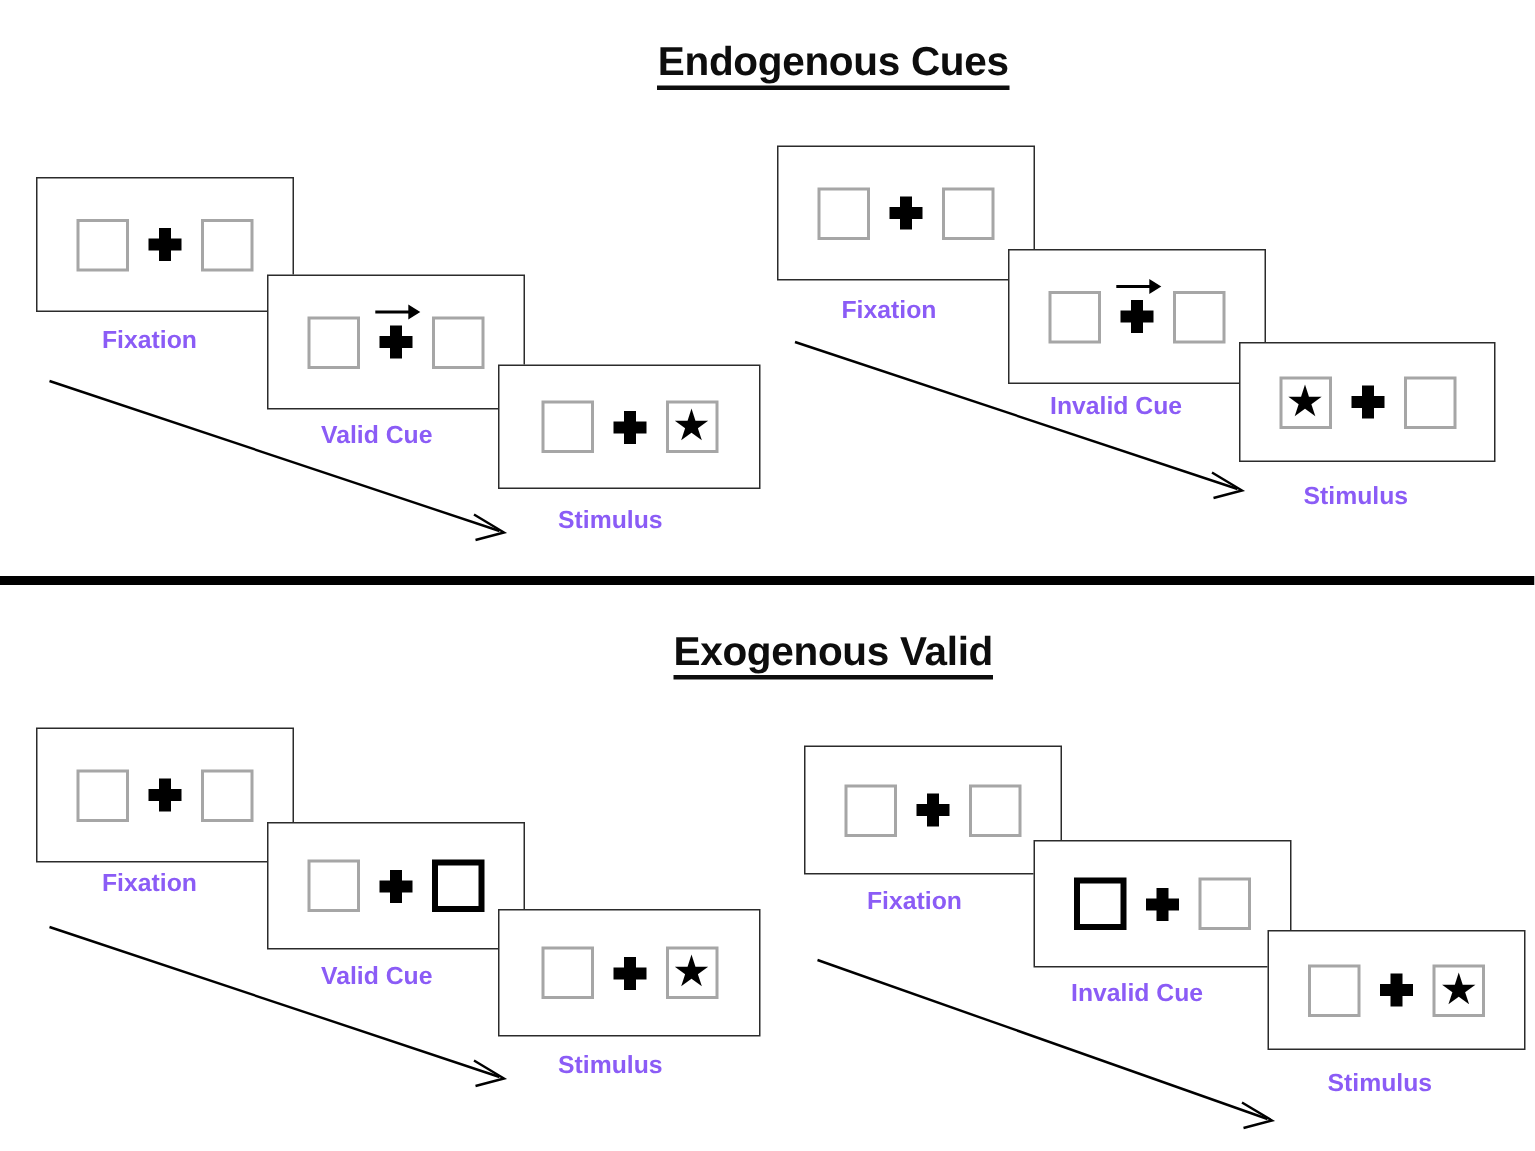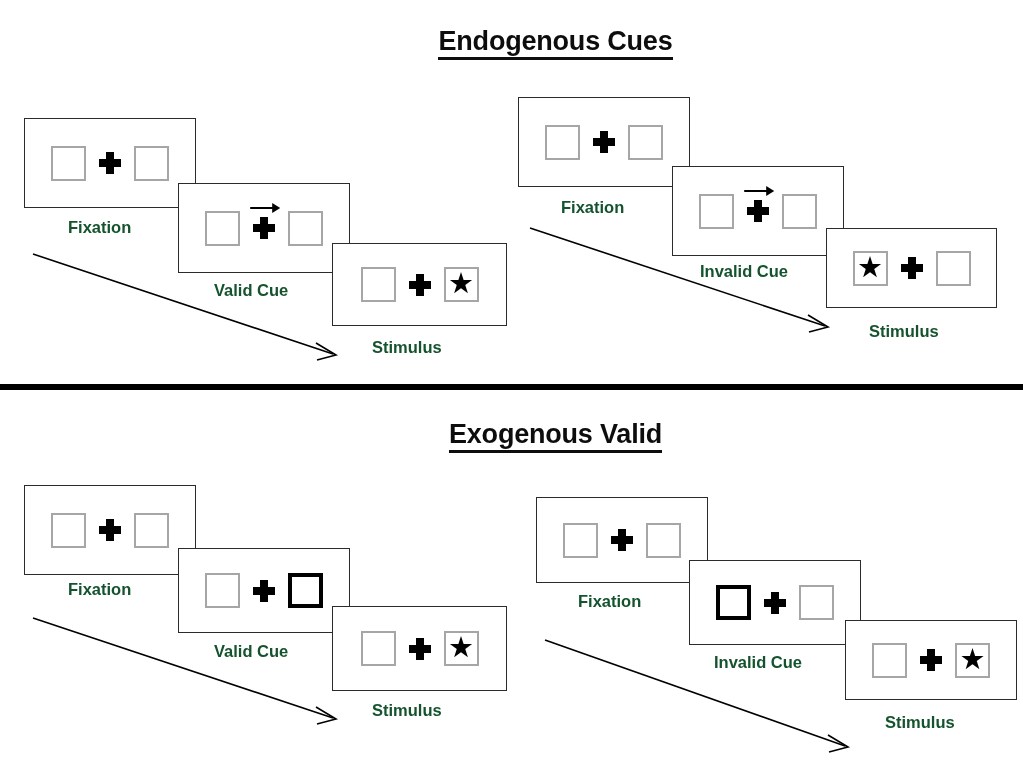--- a/index.html
+++ b/index.html
@@ -137,21 +137,21 @@
     font-family: "DejaVu Sans", sans-serif;
     position: relative;
     top: -1px;
   }
 
   
   .caption {
     position: absolute;
     font-size: 16.5px;
     font-weight: bold;
-    color: #14532d;
+    color: #8b5cf6;
     white-space: nowrap;
   }
 
   
   .flow-arrow {
     position: absolute;
     overflow: visible;
     pointer-events: none;
   }
 </style>

